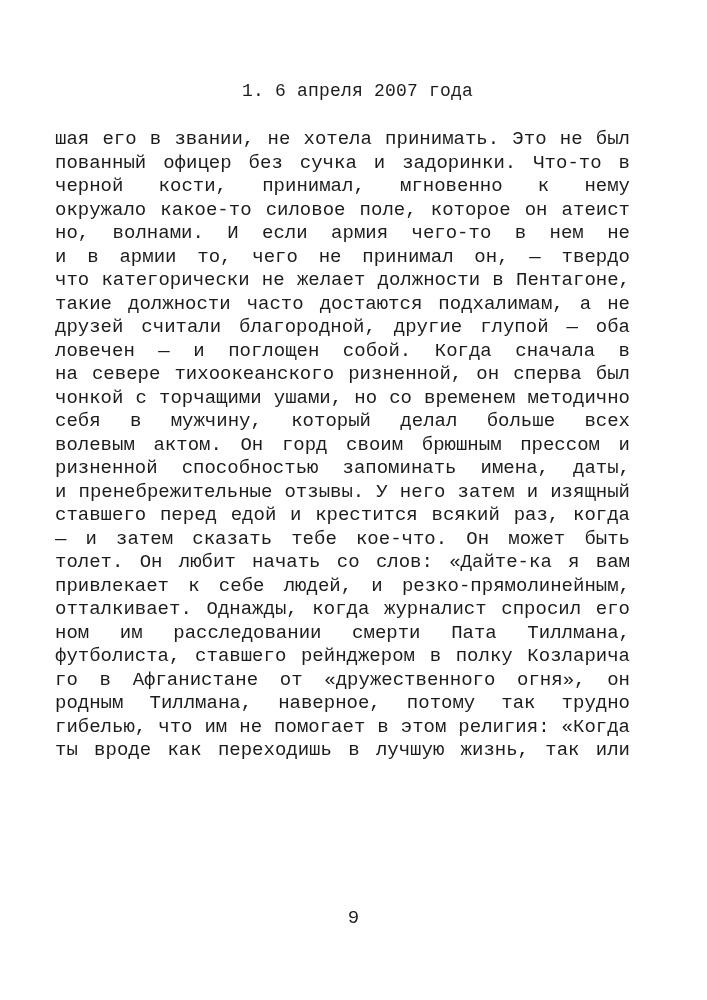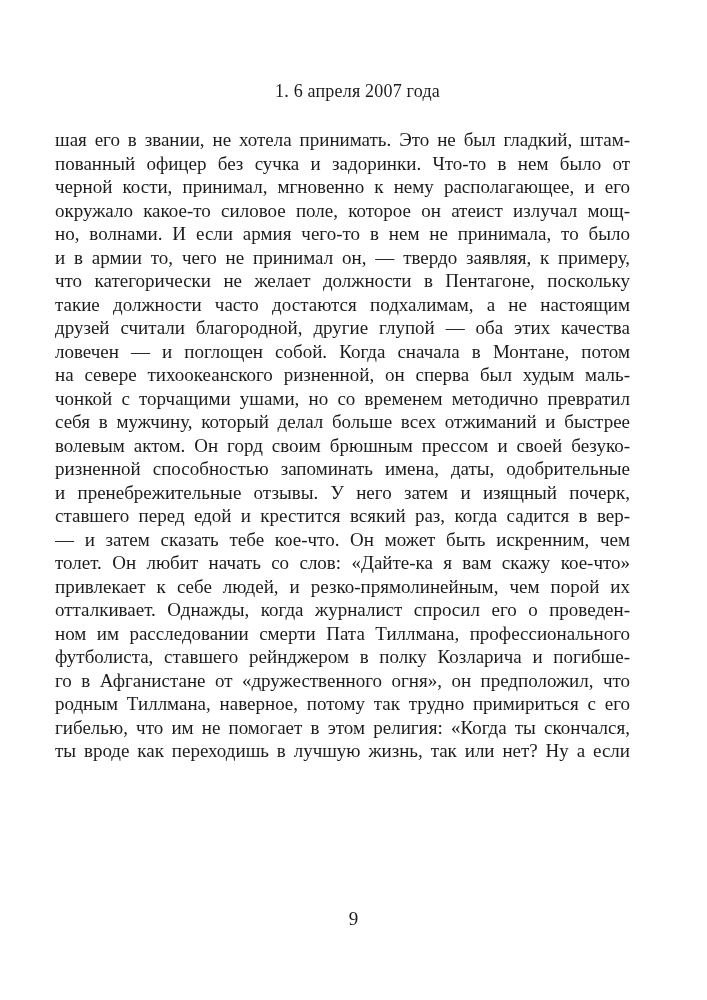--- a/index.html
+++ b/index.html
@@ -6,21 +6,21 @@
     margin: 0;
     padding: 0;
     background: #ffffff;
   }
   .page {
     position: relative;
     width: 707px;
     height: 1000px;
     background: #ffffff;
     overflow: hidden;
-    font-family: Liberation Serif, serif;
+    font-family: Liberation Mono, monospace;
     color: #1c1c1c;
     border-radius: 23px;
   }
   .chapter-header {
     position: absolute;
     top: 80px;
     left: 70px;
     width: 575px;
     text-align: center;
     font-size: 18px;

